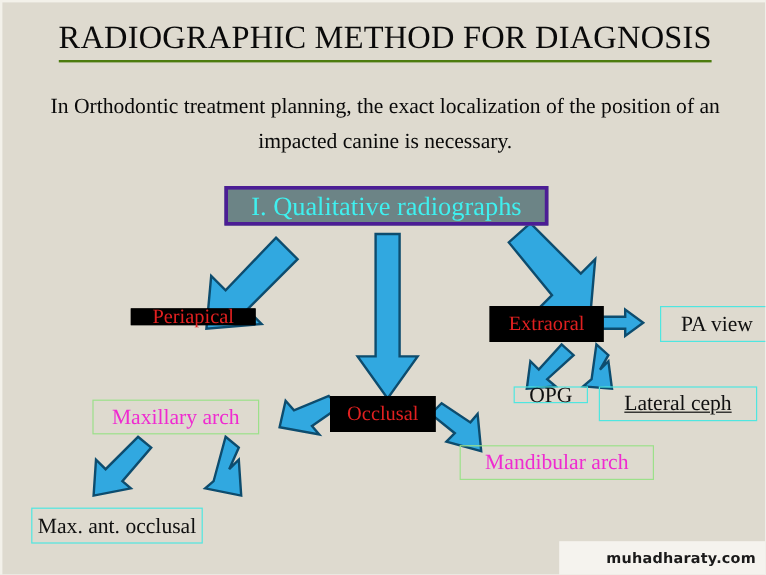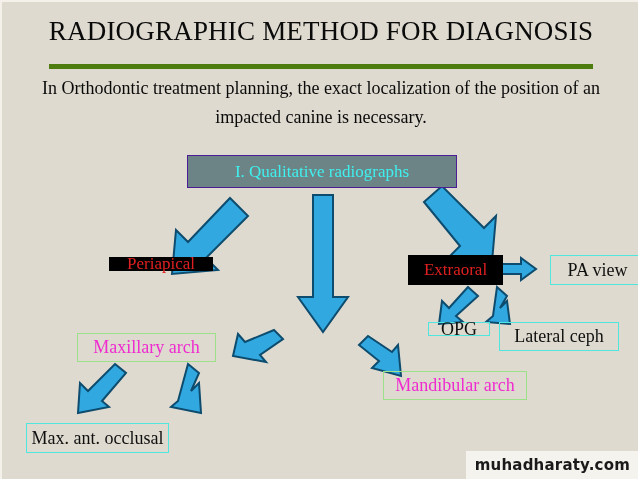--- a/index.html
+++ b/index.html
@@ -25,22 +25,22 @@
     left: 0;
     top: 14px;
     width: 638px;
     text-align: center;
     font-size: 27px;
     color: #0a0a0a;
     letter-spacing: 0.2px;
     white-space: nowrap;
   }
   .title span.ul {
-    border-bottom: 5px solid #4d7c0f;
-    padding-bottom: 18px;
+    border-bottom: 2px solid #4d7c0f;
+    padding-bottom: 4px;
   }
   .subtitle {
     position: absolute;
     left: 14px;
     top: 72px;
     width: 610px;
     text-align: center;
     font-size: 18px;
     line-height: 29px;
     color: #0a0a0a;
@@ -50,23 +50,23 @@
   .node {
     position: absolute;
     box-sizing: border-box;
     display: flex;
     align-items: center;
     justify-content: center;
     white-space: nowrap;
   }
   .node-head {
     background: #6c8486;
-    border: 1px solid #4c1d95;
+    border: 3px solid #4c1d95;
     color: #3ff0ef;
-    font-size: 17px;
+    font-size: 22px;
   }
   .node-black {
     background: #000000;
     border: 1px solid #000000;
     color: #e02020;
     font-size: 17px;
   }
   .node-cyan {
     background: transparent;
     border: 1px solid #4fe6e0;
@@ -100,21 +100,21 @@
     height: 28px;
     background: #f5f3ee;
     display: flex;
     align-items: center;
     justify-content: flex-end;
     padding-right: 8px;
     box-sizing: border-box;
   }
   .watermark span {
     font-family: "DejaVu Sans", "Liberation Sans", sans-serif;
-    font-size: 15px;
+    font-size: 12px;
     font-weight: bold;
     color: #1a1a1a;
     letter-spacing: 0.2px;
   }
 </style>
 </head>
 <body>
 
 <div id="slide">
 
@@ -183,30 +183,33 @@
   </div>
 
   <div class="node node-cyan" style="left:535px; top:253px; width:95px; height:30px;">
     <span>PA view</span>
   </div>
 
   <div class="node node-cyan" style="left:413px; top:320px; width:62px; height:14px;">
     <span>OPG</span>
   </div>
 
-  <div class="node node-cyan" style="left:484px; top:320px; width:120px; height:29px;">
+  <div class="node node-cyan" style="left:484px; top:320px; width:132px; height:29px;text-decoration:underline;">
     <span>Lateral ceph</span>
   </div>
 
+  <div class="node node-black" style="left:273px; top:328px; width:88px; height:30px;">
+    <span>Occlusal</span>
+  </div>
 
   <div class="node node-green" style="left:75px; top:331px; width:139px; height:29px;">
     <span>Maxillary arch</span>
   </div>
 
-  <div class="node node-green" style="left:381px; top:369px; width:144px; height:29px;">
+  <div class="node node-green" style="left:381px; top:369px; width:162px; height:29px;">
     <span>Mandibular arch</span>
   </div>
 
   <div class="node node-cyan" style="left:11px; top:421px; width:143px; height:30px;">
     <span>Max. ant. occlusal</span>
   </div>
 
 
   <div class="watermark">
     <span>muhadharaty.com</span>

